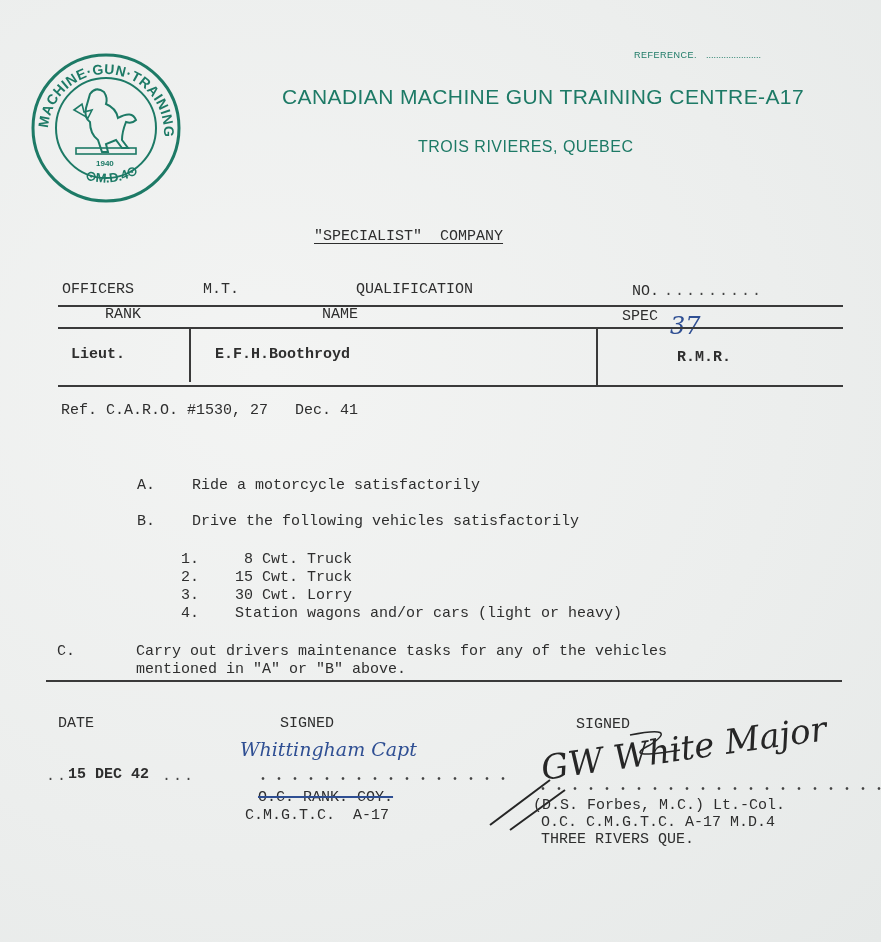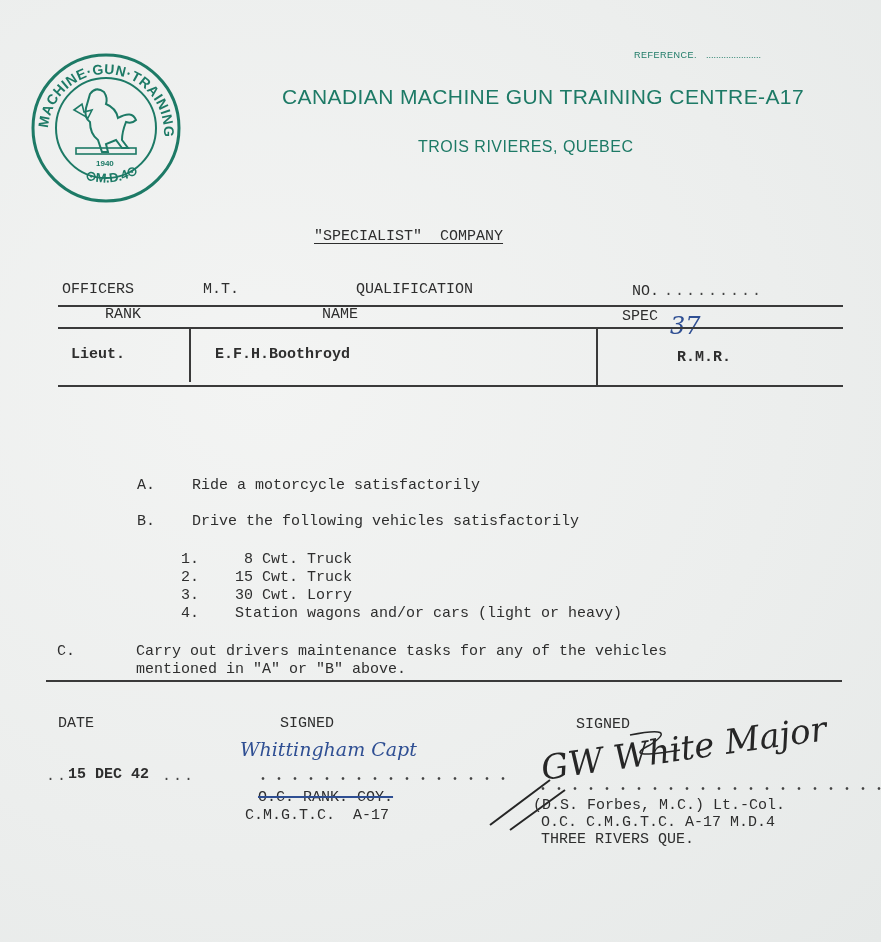--- a/index.html
+++ b/index.html
@@ -78,20 +78,21 @@
   <div class="vline" style="left:189px;top:328px;height:54px;"></div>
   <div class="vline" style="left:596px;top:328px;height:58px;"></div>
 
   <div>
     <span class="abs type bold" style="left:71px;top:346px;">Lieut.</span>
     <span class="abs type bold" style="left:215px;top:346px;">E.F.H.Boothroyd</span>
     <span class="abs type bold" style="left:677px;top:349px;">R.M.R.</span>
   </div>
   <div class="hline" style="left:58px;top:385px;width:785px;"></div>
 
+  <span class="abs type" style="left:61px;top:402px;">Ref. C.A.R.O. #1530, 27   Dec. 41</span>
 
   <span class="abs type" style="left:137px;top:477px;">A.</span>
   <span class="abs type" style="left:192px;top:477px;">Ride a motorcycle satisfactorily</span>
   <span class="abs type" style="left:137px;top:513px;">B.</span>
   <span class="abs type" style="left:192px;top:513px;">Drive the following vehicles satisfactorily</span>
 
   <div>
     <span class="abs type" style="left:181px;top:551px;">1.</span>
     <span class="abs type" style="left:235px;top:551px;"> 8 Cwt. Truck</span>
     <span class="abs type" style="left:181px;top:569px;">2.</span>

